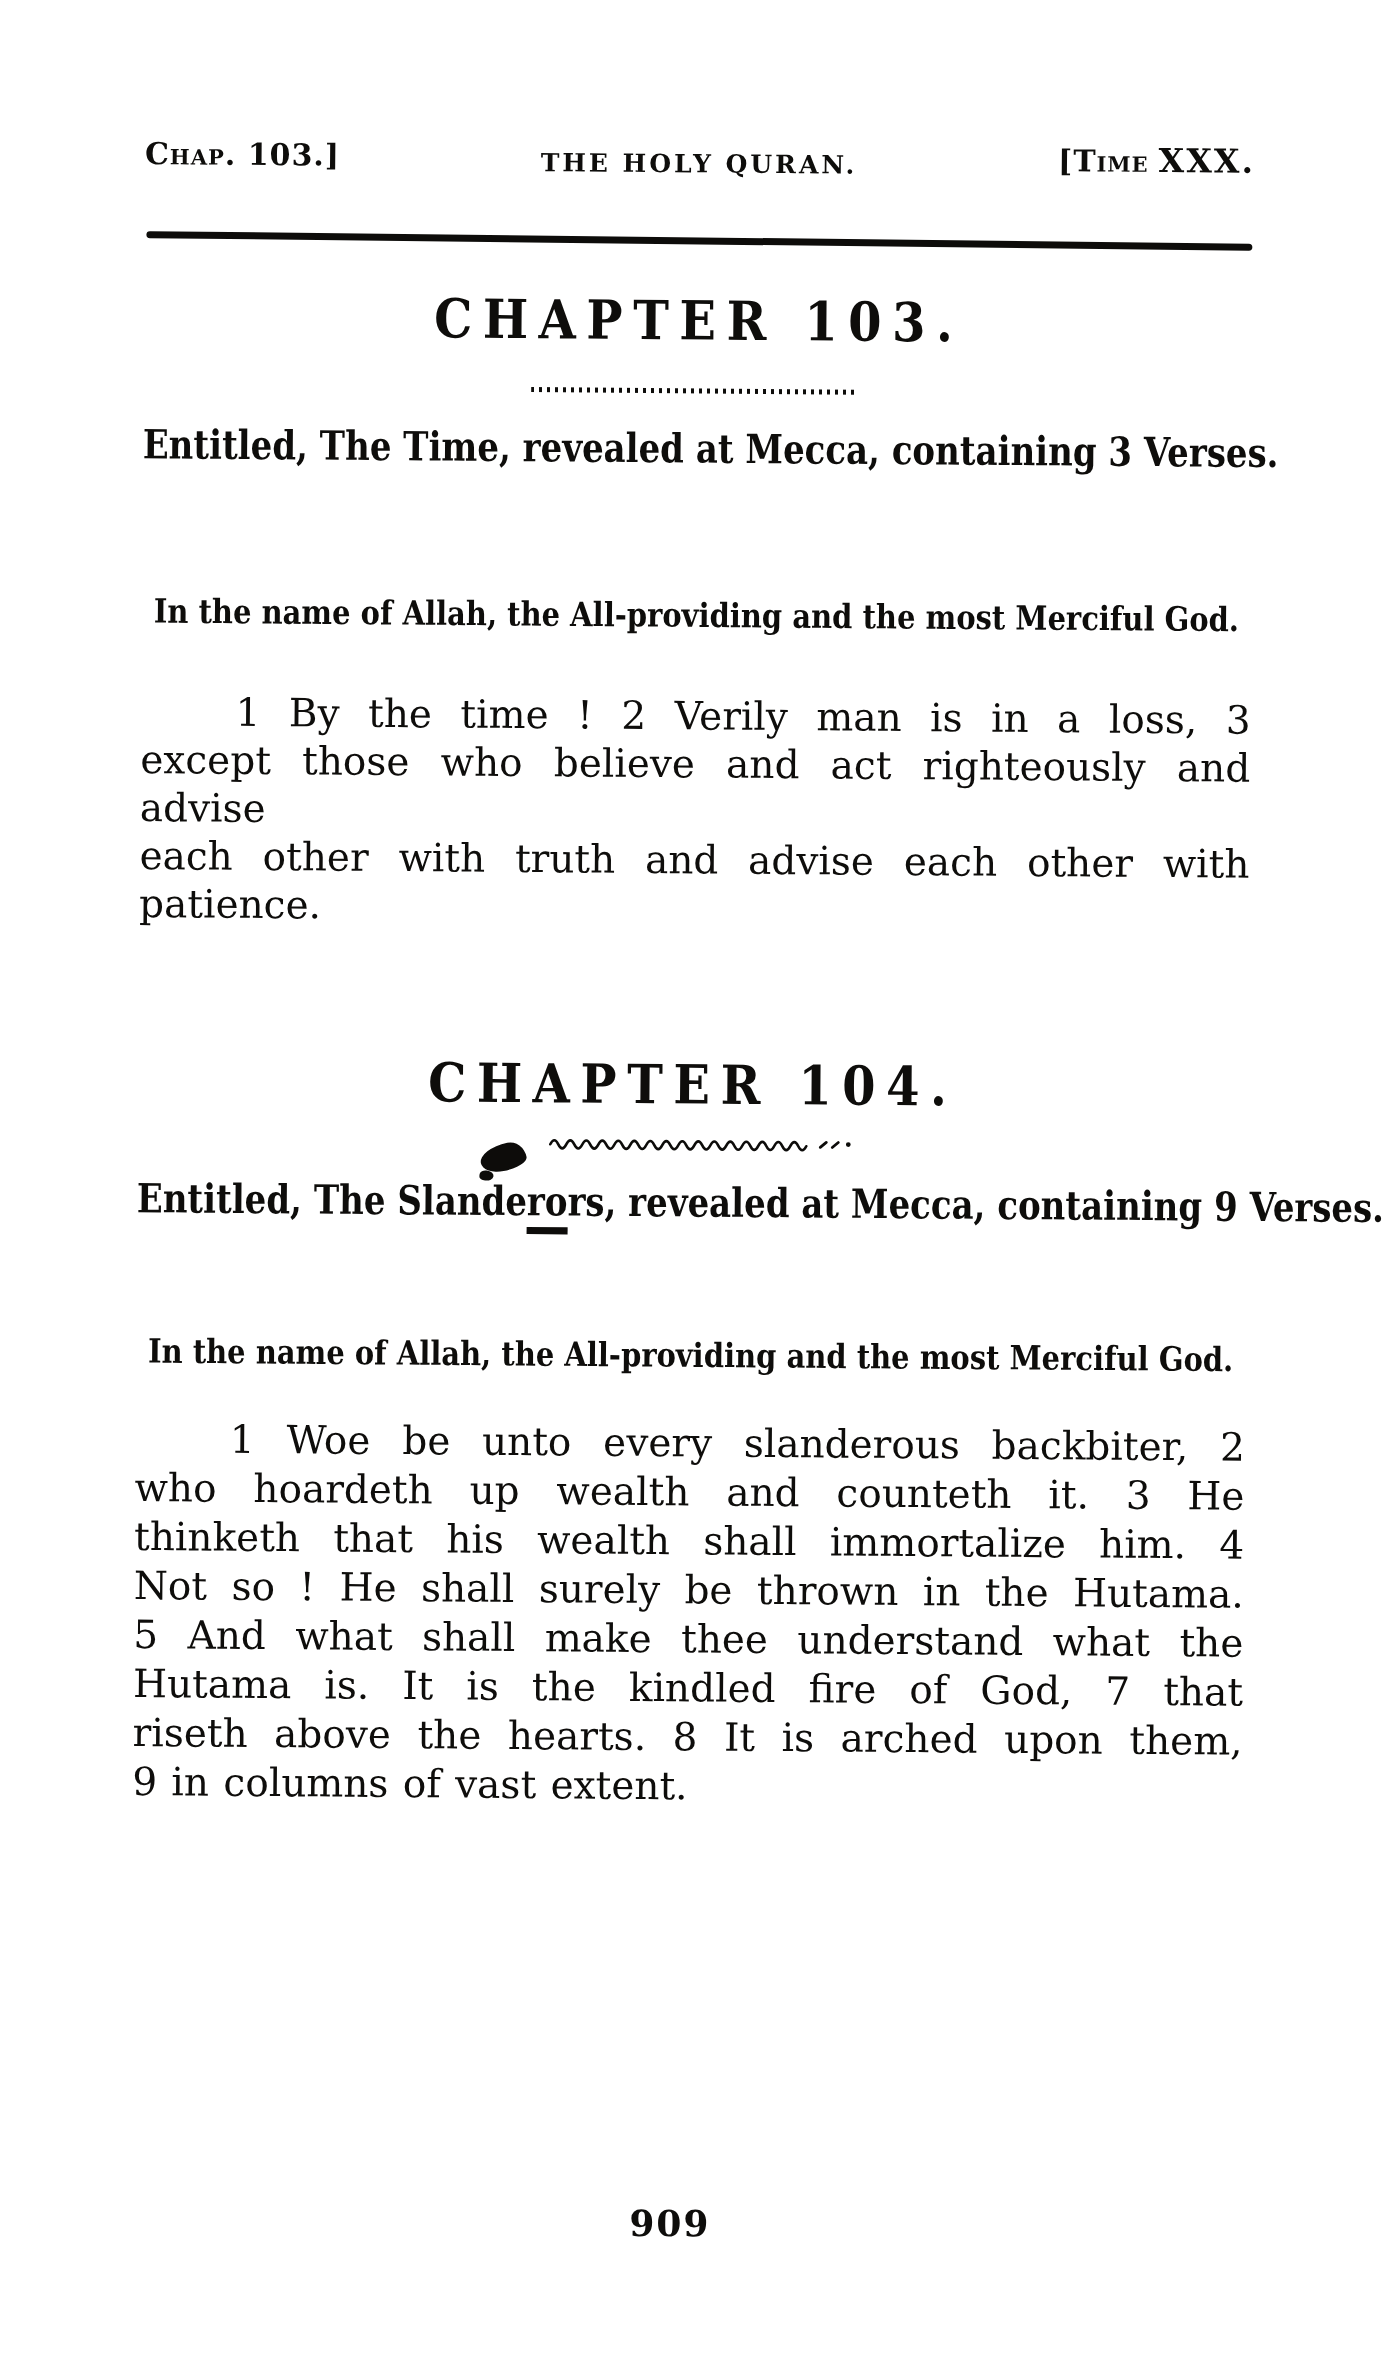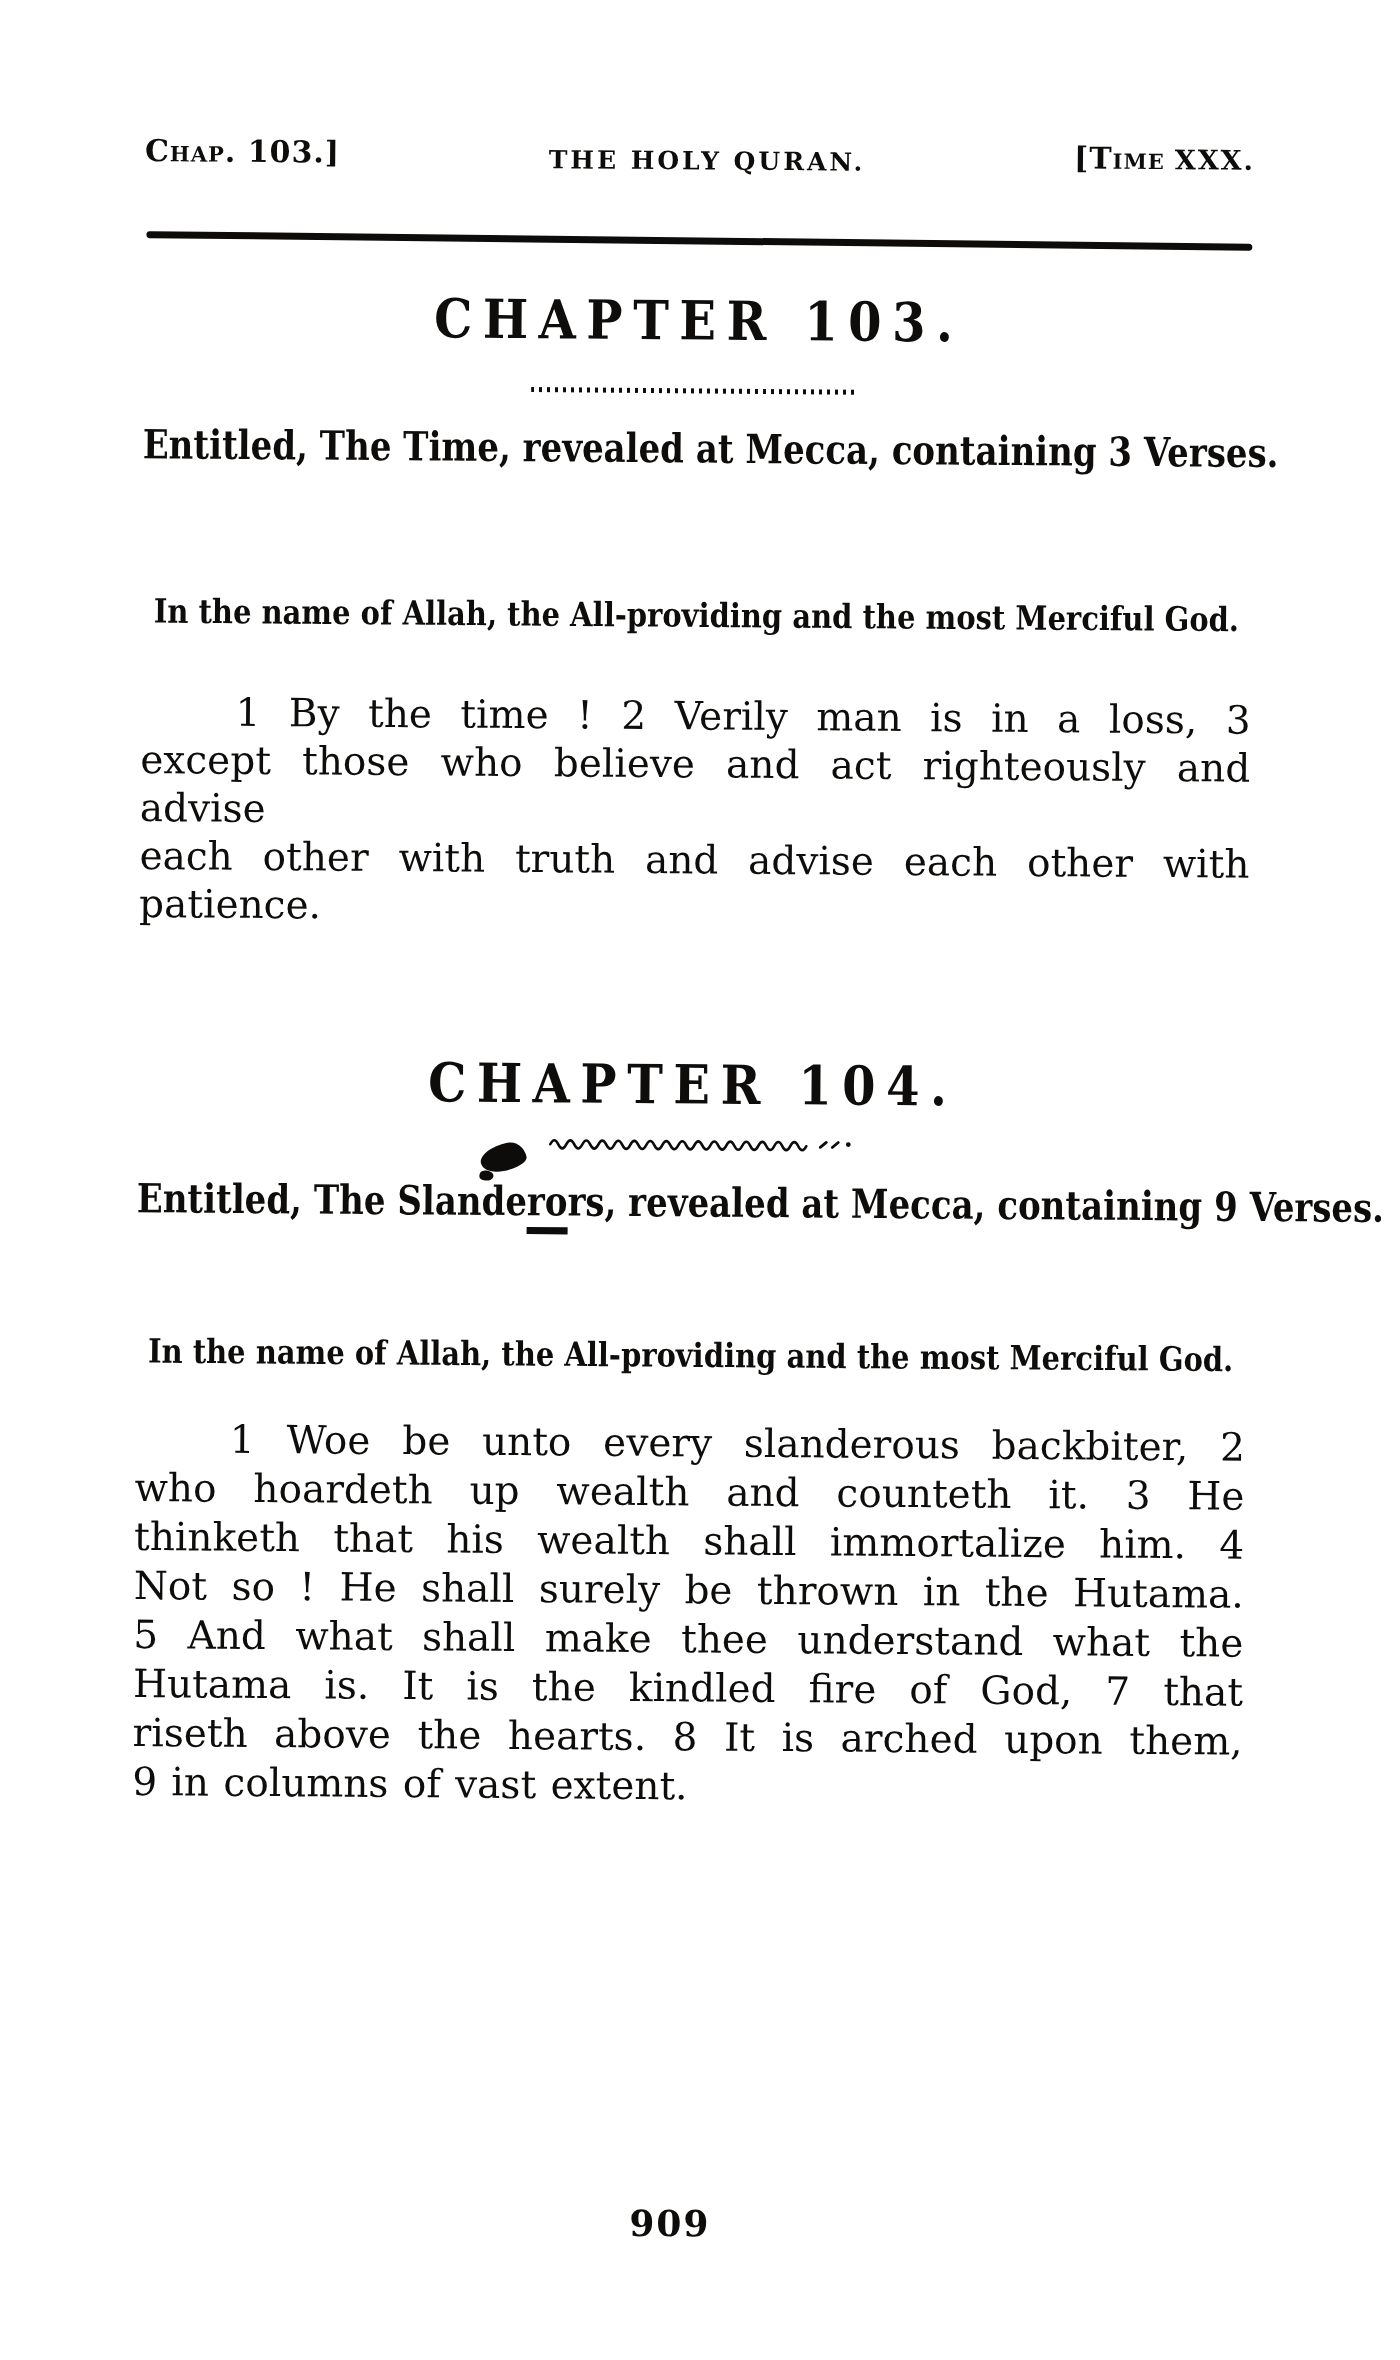--- a/index.html
+++ b/index.html
@@ -38,21 +38,21 @@
     letter-spacing: 1px;
   }
   .hdr-center {
     font-weight: 700;
     font-size: 25px;
     letter-spacing: 3px;
     transform: translateY(4px);
   }
   .hdr-right { white-space: nowrap; }
   .hdr-right .numeral {
-    font-size: 27px;
+    font-size: 33px;
     font-weight: 800;
     margin-left: 10px;
     letter-spacing: 2px;
   }
 
   .rule {
     position: absolute;
     top: 233px;
     left: 147px;
     width: 1106px;

